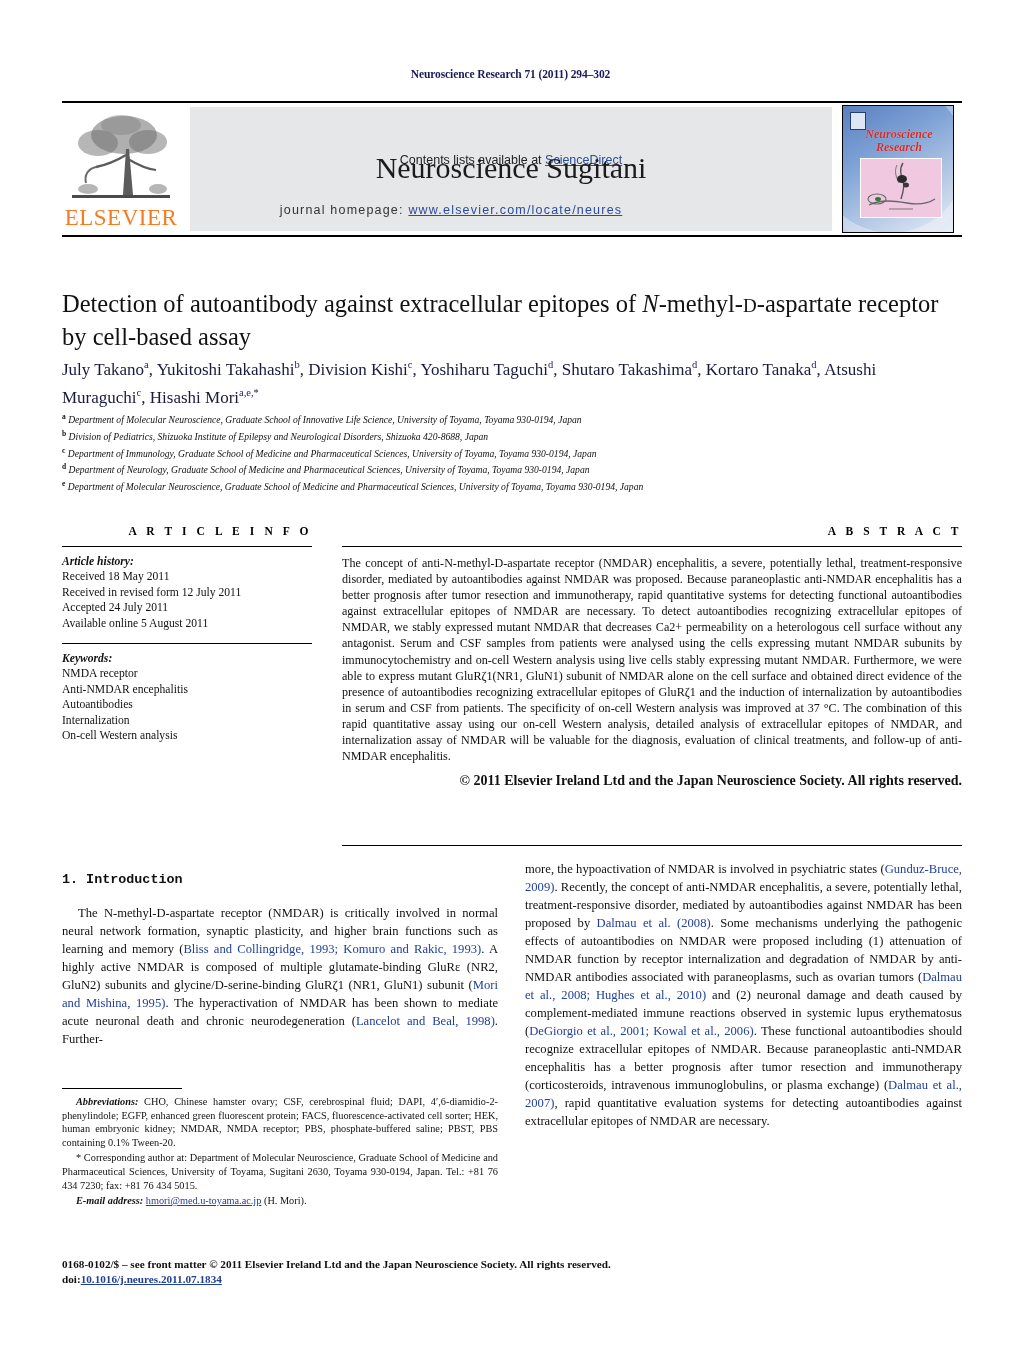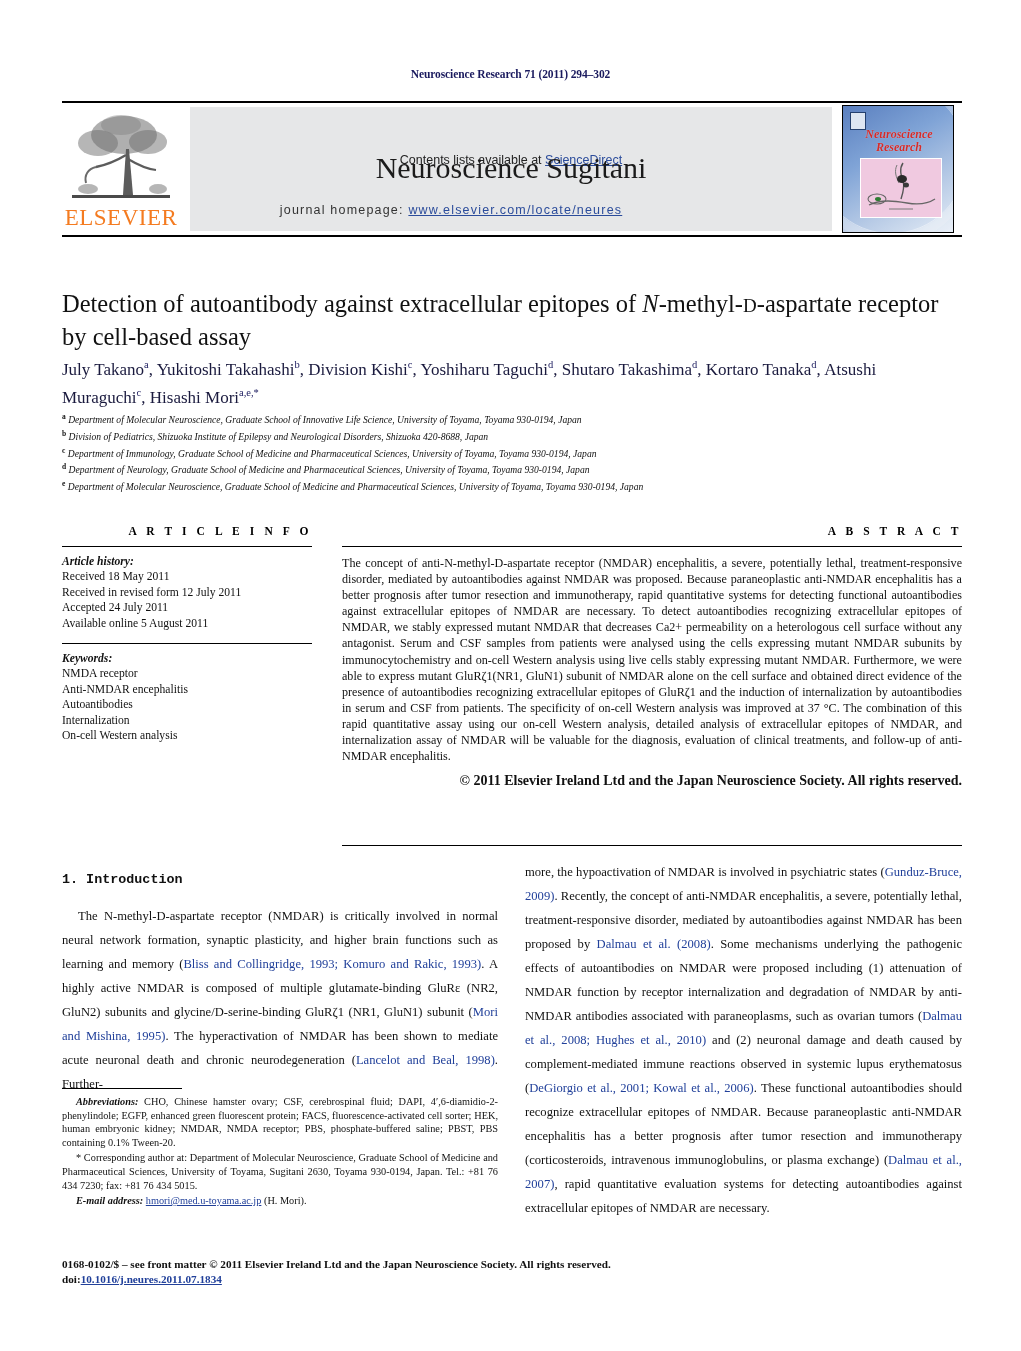--- a/index.html
+++ b/index.html
@@ -298,21 +298,21 @@
     font-family: Liberation Mono, monospace;
     font-weight: bold;
     font-size: 13.4px;
     margin-bottom: 17px;
     color: #111;
     margin-top: 12px;
   }
   .body-p {
     font-family: "Liberation Serif", serif;
     font-size: 12.6px;
-    line-height: 24px;
+    line-height: 18px;
     text-align: justify;
     text-indent: 16px;
     color: #111;
     margin: 0;
   }
   .body-p.noind { text-indent: 0; }
   .ref { color: #21409a; }
   .ital { font-style: italic; }
 
   

